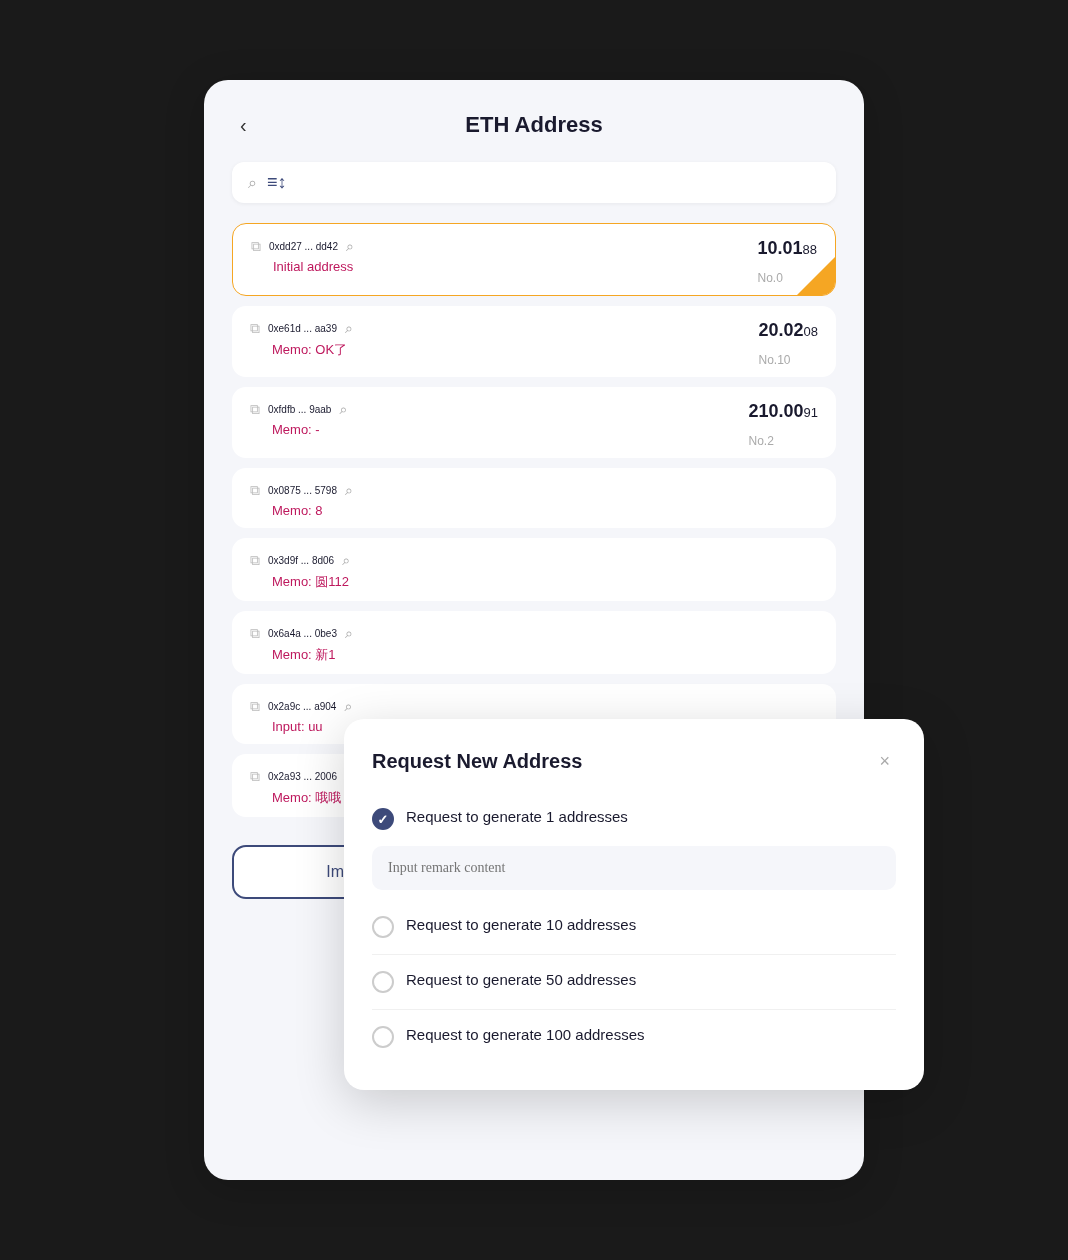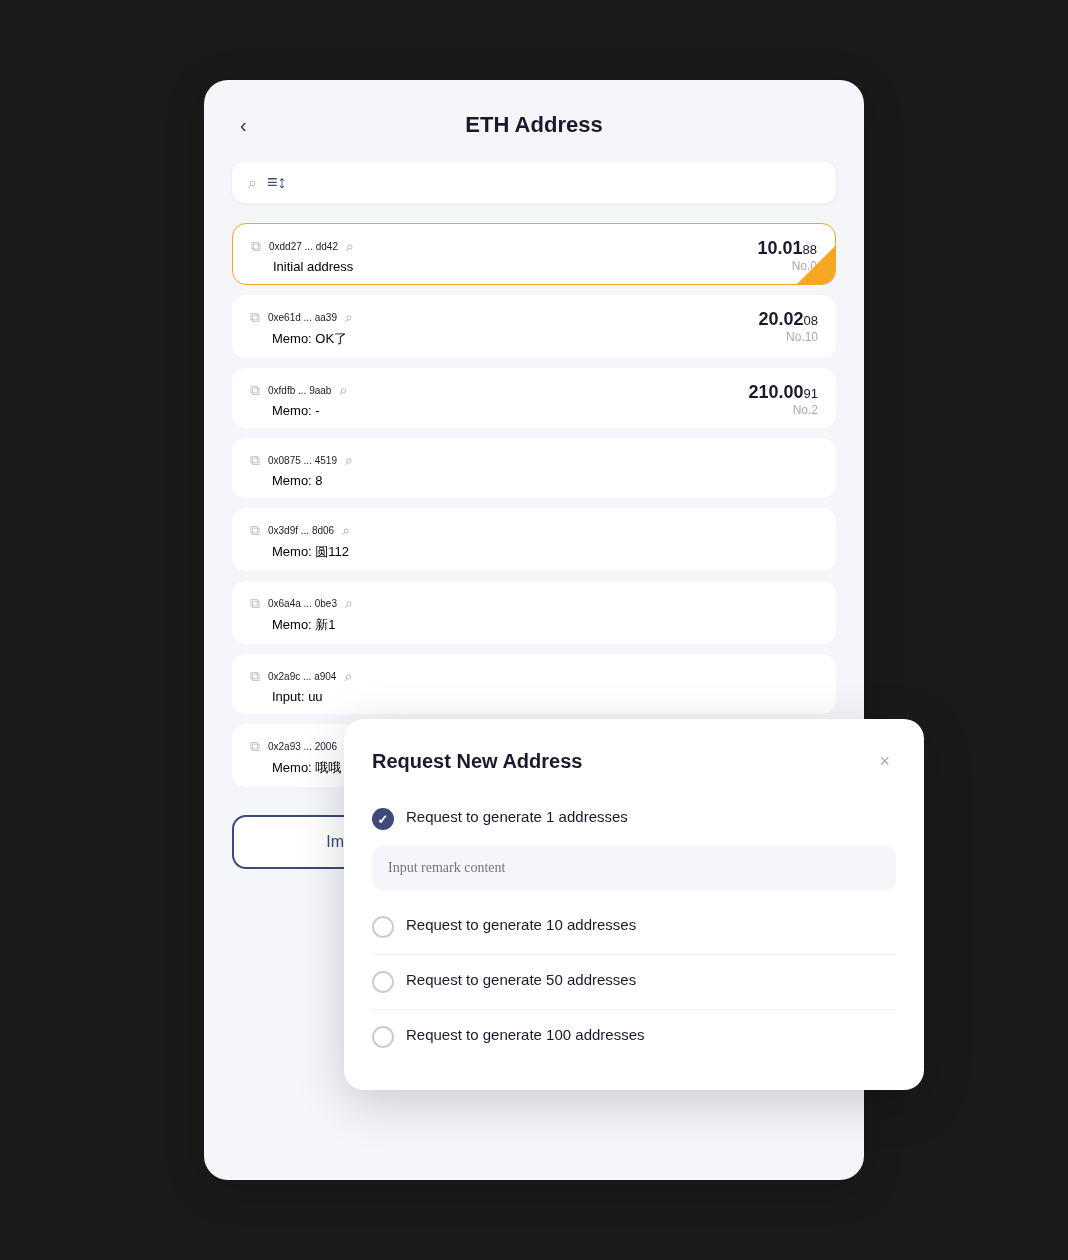--- a/index.html
+++ b/index.html
@@ -126,29 +126,28 @@
     }
 
     .search-small-icon {
       color: #aaa;
       font-size: 14px;
       cursor: pointer;
     }
 
     .memo-text {
       font-size: 13px;
-      color: #000000;
+      color: #be185d;
       margin-left: 22px;
     }
 
     .address-right {
       display: flex;
       flex-direction: column;
-      align-items: flex-end;
-      gap: 0;
+      gap: 12px;
     }
 
     .balance-main {
       font-size: 18px;
       font-weight: 700;
       color: #1a1a2e;
     }
 
     .balance-main span.small {
       font-size: 13px;
@@ -361,21 +360,21 @@
       <div class="address-right">
         <span class="balance-main">210.00<span class="small">91</span></span>
         <span class="no-label">No.2</span>
       </div>
 
     </div>
       <div class="address-item">
       <div class="address-left">
         <div class="address-row">
           <span class="copy-icon">⧉</span>
-          <span class="address-text">0x0875 ... 4519</span>
+          <span class="address-text">0x0875 ... 5798</span>
           <span class="search-small-icon">⌕</span>
         </div>
         <span class="memo-text">Memo: 8</span>
       </div>
       <div class="address-right">
         
         
       </div>
 
     </div>

